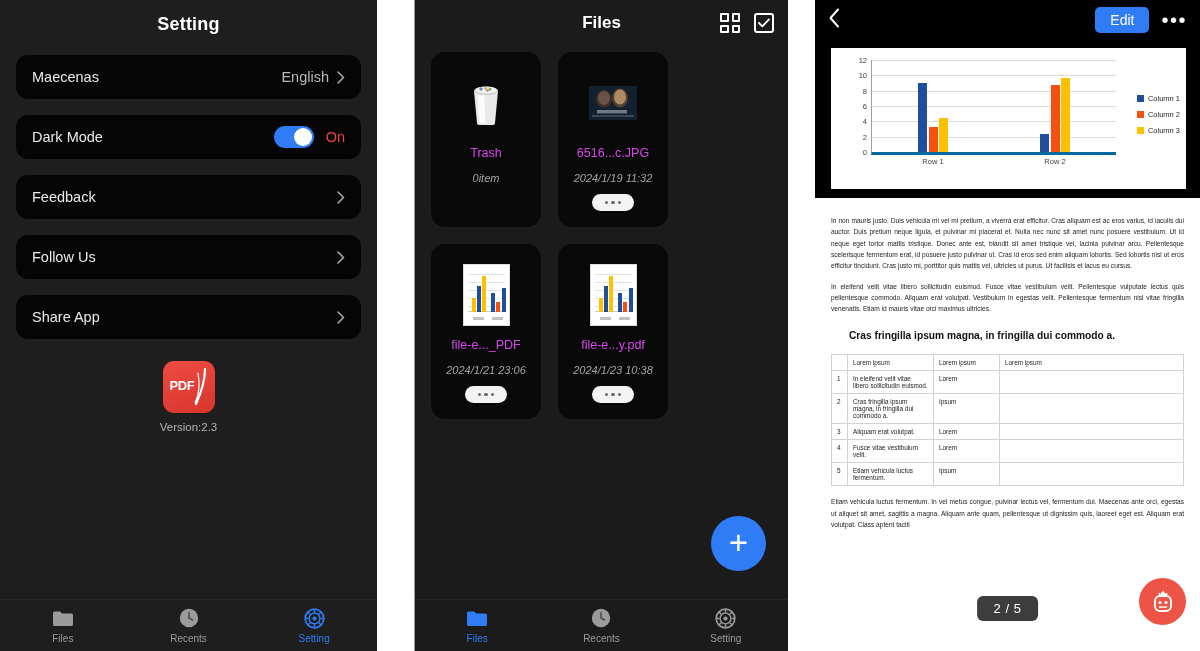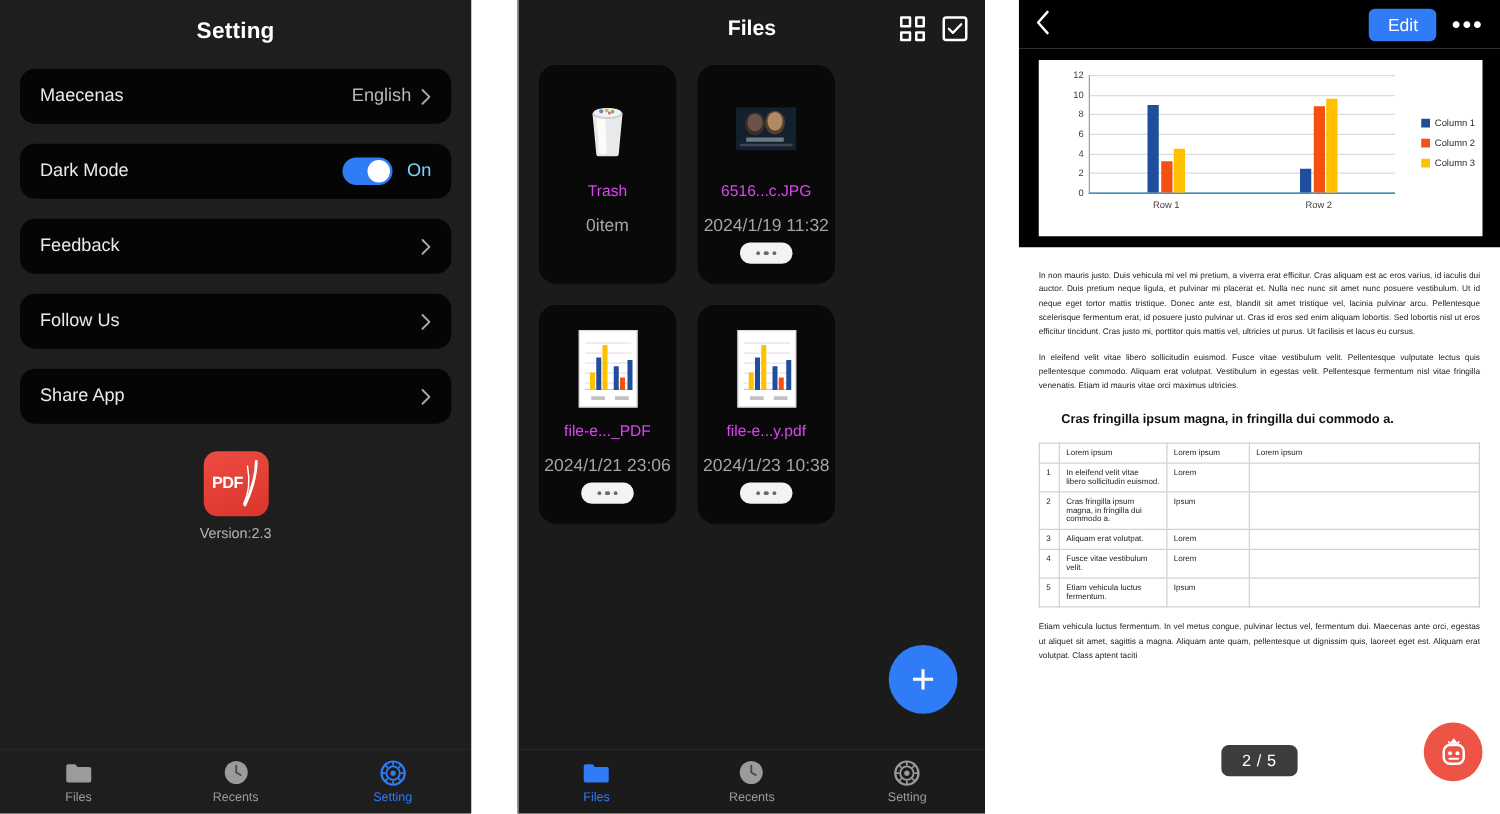--- a/index.html
+++ b/index.html
@@ -36,21 +36,21 @@
   .chev { color:#a9a9a9; font-size:15px; line-height:1; font-weight:300; }
   .chev svg { display:block; }
   .toggle {
     width:40px; height:22px; border-radius:11px; background:#2f7cf6;
     position:relative; margin-right:12px;
   }
   .toggle .knob {
     position:absolute; right:2px; top:2px; width:18px; height:18px;
     border-radius:50%; background:#fff;
   }
-  .toggle-state { color:#7dd3fc; font-size:14.5px; }
+  .toggle-state { color:#ef4444; font-size:14.5px; }
 
   .brand { margin-top:22px; text-align:center; }
   .pdf-logo {
     width:52px; height:52px; border-radius:11px; margin:0 auto;
     background: linear-gradient(160deg,#ee4b42 0%, #d8352c 100%);
     position:relative; overflow:hidden;
   }
   .pdf-logo .pdf-text {
     position:absolute; left:7px; top:17px; color:#fff;
     font-size:13px; font-weight:bold; letter-spacing:-.4px;
@@ -86,21 +86,21 @@
   .chk-ic { width:20px; height:20px; border:2px solid #fff; border-radius:3px;
             display:flex; align-items:center; justify-content:center; }
 
   .cards { display:flex; flex-wrap:wrap; gap:17px; padding:6px 16px 0 16px; }
   .card {
     width:110px; height:175px; background:#090909; border-radius:14px;
     display:flex; flex-direction:column; align-items:center; padding-top:14px; position:relative;
   }
   .card .thumb { height:74px; display:flex; align-items:center; justify-content:center; }
   .card .cname { color:#d946ef; font-size:12.5px; margin-top:6px; text-align:center; }
-  .card .cmeta { color:#a4a4a4; font-size:14px; margin-top:12px; text-align:left; }
+  .card .cmeta { color:#a4a4a4; font-size:11px; margin-top:12px; text-align:left;font-style:italic; }
   .dots-pill {
     width:42px; height:17px; border-radius:9px; background:#f3f3f3;
     position:absolute; bottom:16px; left:50%; transform:translateX(-50%);
     display:flex; align-items:center; justify-content:center; gap:3.5px;
   }
   .dots-pill i { width:3.2px; height:3.2px; border-radius:50%; background:#6a6a6a; display:block; }
 
   .fab {
     position:absolute; right:22px; bottom:80px; width:55px; height:55px;
     border-radius:50%; background:#2f7cf6; display:flex;
@@ -125,21 +125,21 @@
     margin-left:auto; background:#2f7cf6; color:#fff; font-size:14px;
     border-radius:5px; padding:5px 15px; font-weight:500;
   }
   .v-more { color:#fff; font-size:20px; margin-left:12px; letter-spacing:1.5px; line-height:1; }
 
   .v-chartwrap { background:#000; padding:9px 14px 9px 16px; }
   .v-chartcard { background:#fff; height:141px; position:relative; }
 
   
   .plot { position:absolute; left:40px; right:70px; top:12px; bottom:34px;
-          border-left:1px solid #9f9f9f; border-bottom:1px solid #0369a1; }
+          border-left:1px solid #9f9f9f; border-bottom:3px solid #0369a1; }
   .plot .gl { position:absolute; left:0; right:0; height:1px; background:#dcdcdc; }
   .ytick { position:absolute; right:100%; margin-right:5px; transform:translateY(-50%);
            font-size:7.5px; color:#3c3c3c; }
   .groups { position:absolute; inset:0; display:flex; }
   .group { flex:1; display:flex; align-items:flex-end; justify-content:center; gap:1.5px; position:relative; }
   .group .bar { width:9px; }
   .xtick { position:absolute; top:calc(100% + 5px); left:50%; transform:translateX(-50%);
            font-size:7.5px; color:#3c3c3c; white-space:nowrap; }
   .legend { position:absolute; right:6px; top:46px; }
   .legend .lrow { display:flex; align-items:center; gap:4px; margin-bottom:7px; }

